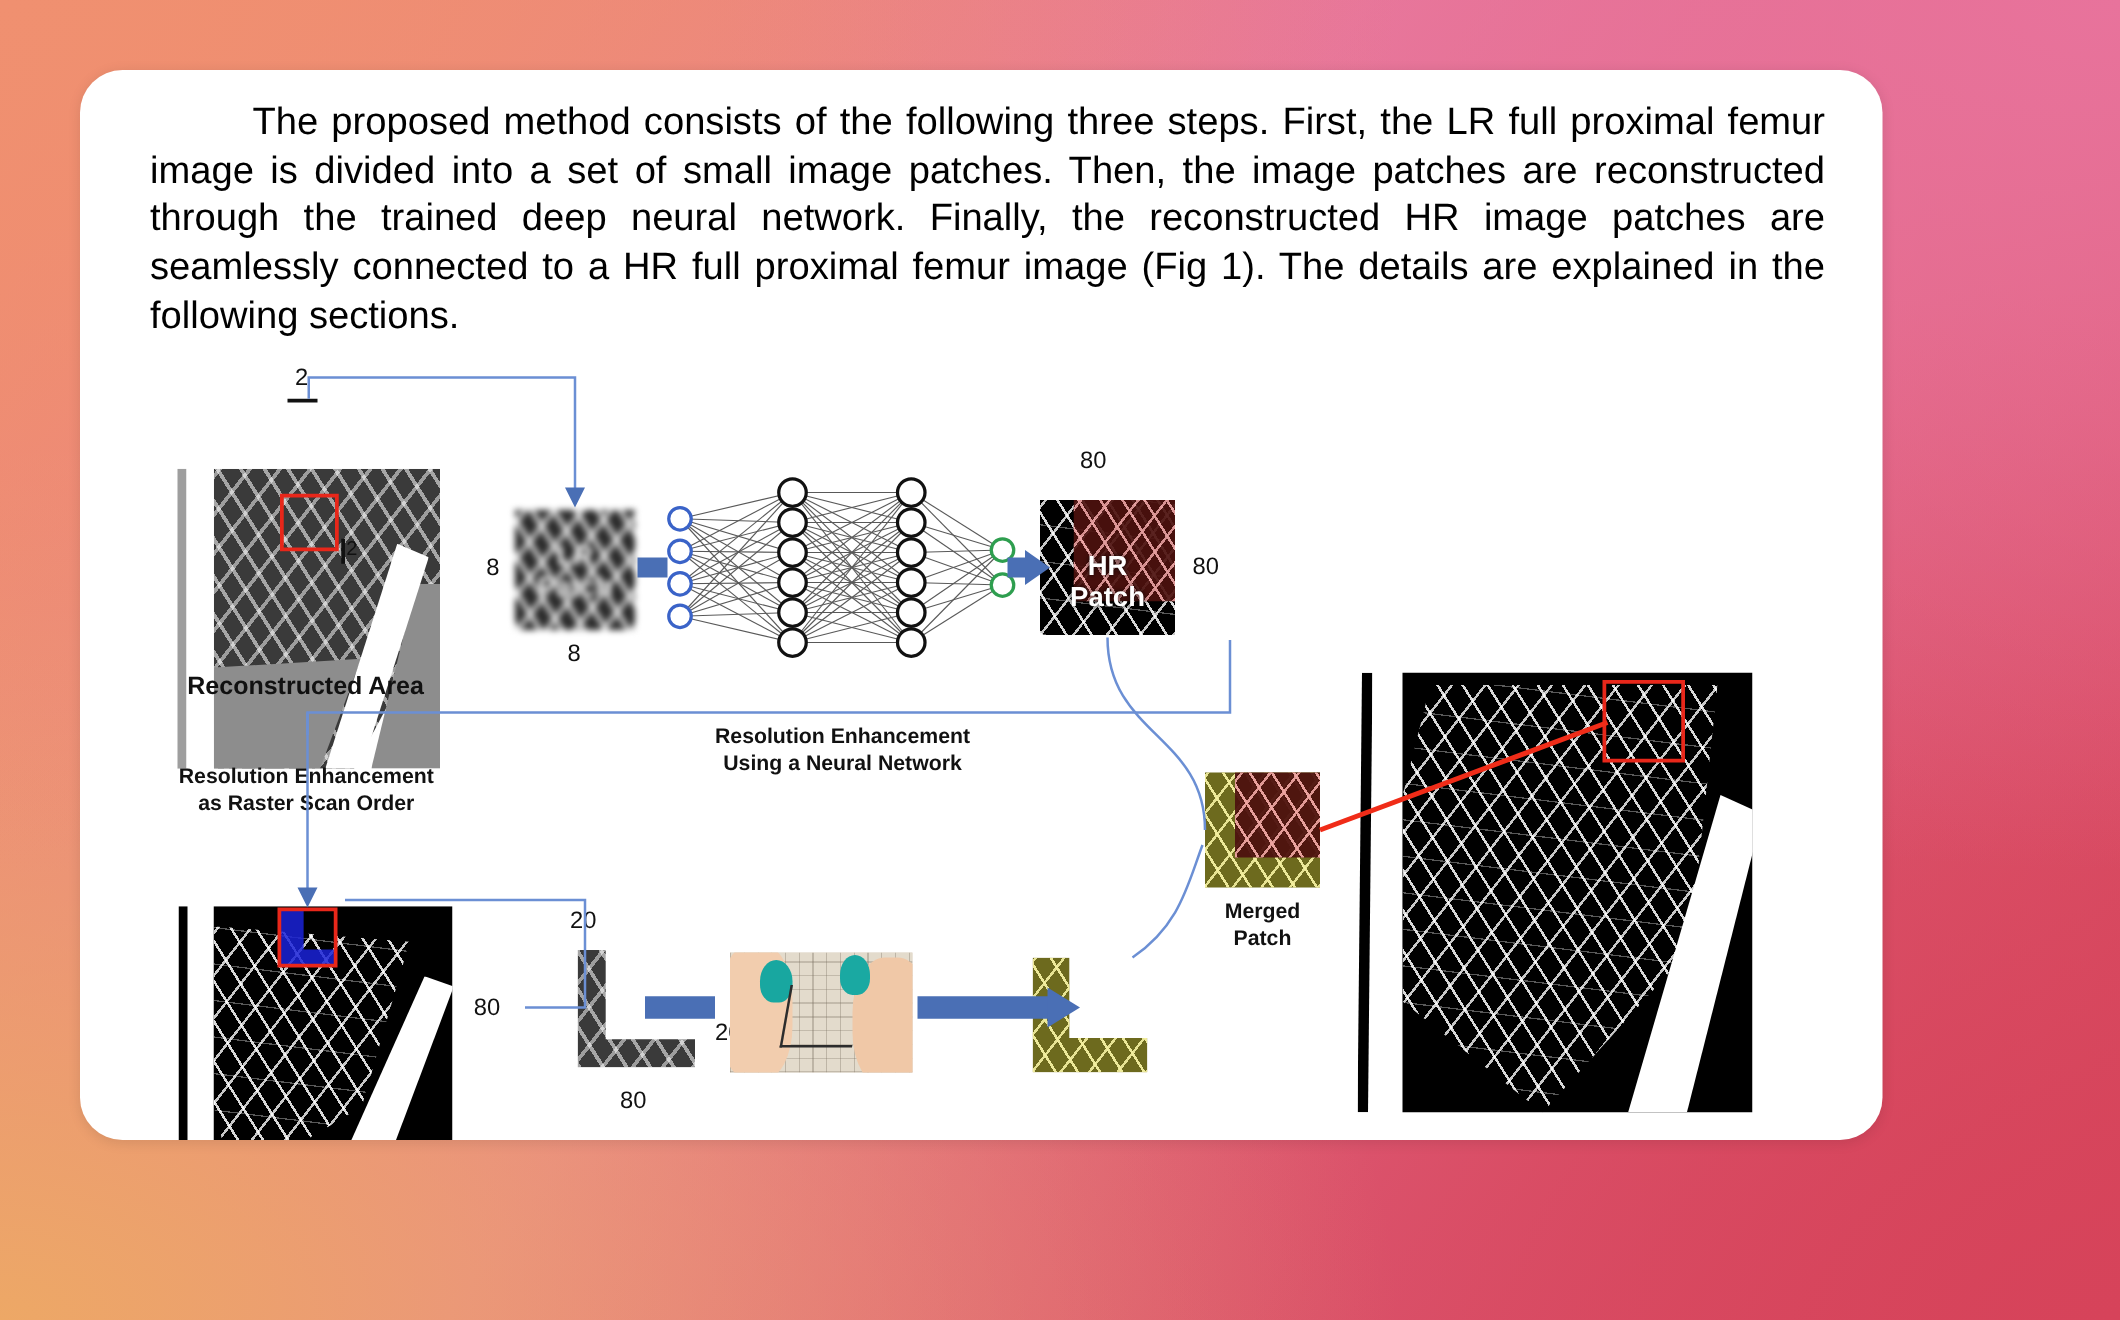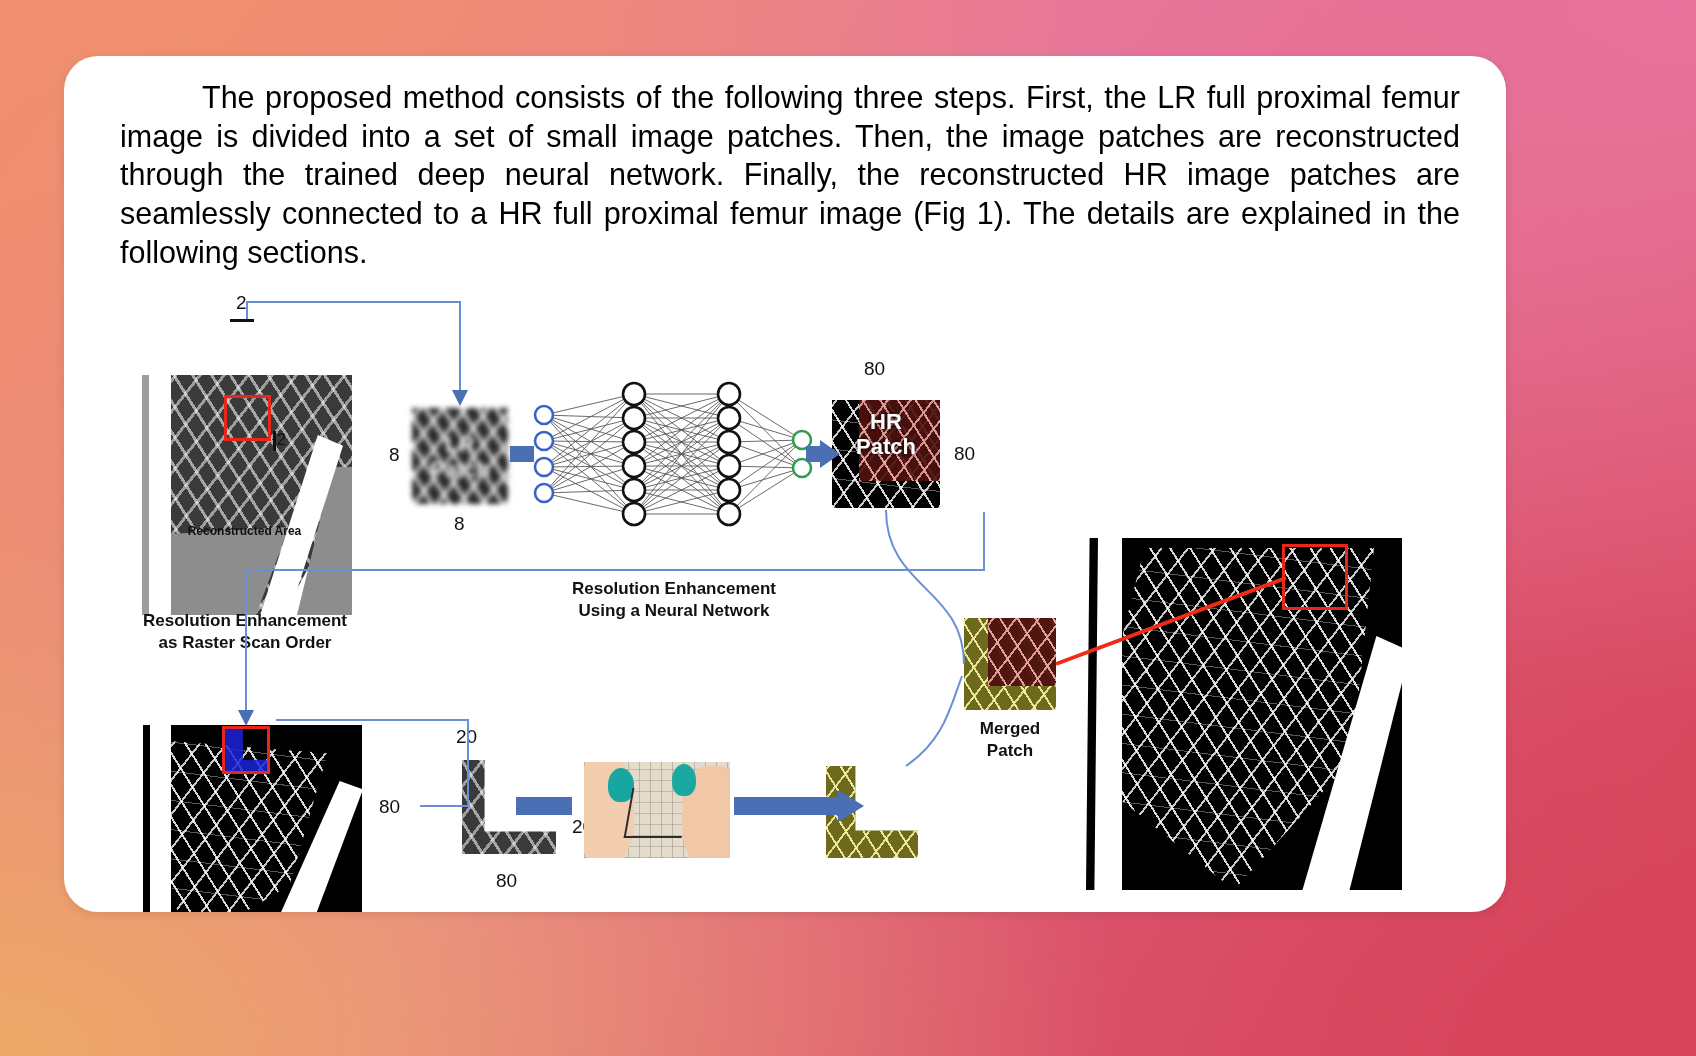--- a/index.html
+++ b/index.html
@@ -101,21 +101,21 @@
                   clip-path:polygon(62% 0%, 100% 0%, 100% 100%, 0% 100%);"></div>
       <div style="position:absolute;left:116px;top:60px;width:90px;height:180px;background:#fff;
                   clip-path:polygon(72% 0%, 100% 6%, 40% 100%, 8% 100%);"></div>
     </div>
     <div class="redbox" style="left:160px;top:107px;width:47px;height:46px;"></div>
     <div class="dimlabel" style="left:172px;top:4px;">2</div>
     <div style="position:absolute;left:166px;top:31px;width:24px;height:3px;background:#111;"></div>
     <div class="dimlabel" style="left:213px;top:143px;font-size:16px;">2</div>
     <div style="position:absolute;left:209px;top:143px;width:3px;height:20px;background:#111;"></div>
 
-    <div class="caption" style="left:73px;top:236px;width:215px;font-size:12px;">Reconstructed Area</div>
+    <div class="caption" style="left:73px;top:248px;width:215px;font-size:20px;">Reconstructed Area</div>
     <div class="caption" style="left:53px;top:322px;width:256px;white-space:pre-line;">Resolution Enhancement
 as Raster Scan Order</div>
 
     <div class="bone-blur" style="position:absolute;left:348px;top:120px;width:96px;height:96px;">
       <div class="patchtext" style="top:24px;white-space:pre-line;">LR
 Patch</div>
     </div>
     <div class="dimlabel" style="left:325px;top:156px;">8</div>
     <div class="dimlabel" style="left:390px;top:225px;">8</div>
 
@@ -215,21 +215,21 @@
           <circle cx="738" cy="180" r="9" fill="#ffffff" stroke="#2e9e4f" stroke-width="2.6"></circle>
         </g>
     </svg>
     <div class="caption" style="left:420px;top:190px;width:0;"></div>
 
     <div class="caption" style="left:432px;top:290px;width:356px;white-space:pre-line;">Resolution Enhancement
 Using a Neural Network</div>
 
     <div class="bone" style="position:absolute;left:768px;top:112px;width:108px;height:108px;">
       <div class="bone-maroon" style="position:absolute;left:27px;top:0;width:81px;height:81px;opacity:.92;"></div>
-      <div class="patchtext" style="top:9px;white-space:pre-line;">HR
+      <div class="patchtext" style="top:40px;white-space:pre-line;">HR
 Patch</div>
     </div>
     <div class="dimlabel" style="left:800px;top:70px;">80</div>
     <div class="dimlabel" style="left:890px;top:155px;">80</div>
 
     <div style="position:absolute;left:73px;top:437px;width:225px;height:222px;background:#fff;overflow:hidden;">
       <div style="position:absolute;left:34px;top:0;width:191px;height:222px;background:#000;"></div>
       <div class="bone" style="position:absolute;left:34px;top:16px;width:191px;height:206px;
                   clip-path:polygon(0% 0%, 82% 6%, 62% 70%, 8% 100%, 0% 70%);"></div>
       <div style="position:absolute;left:6px;top:0;width:7px;height:222px;background:#000;"></div>

